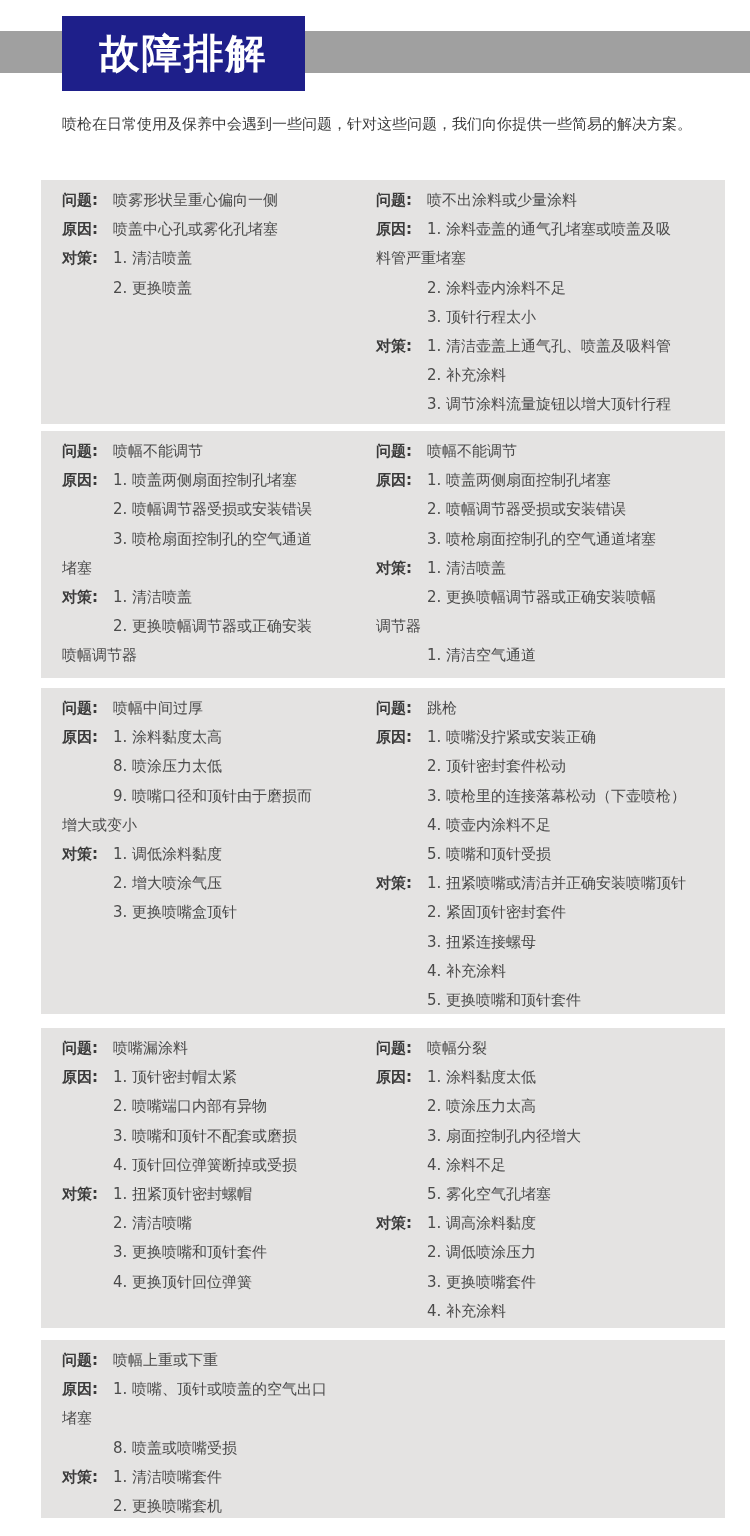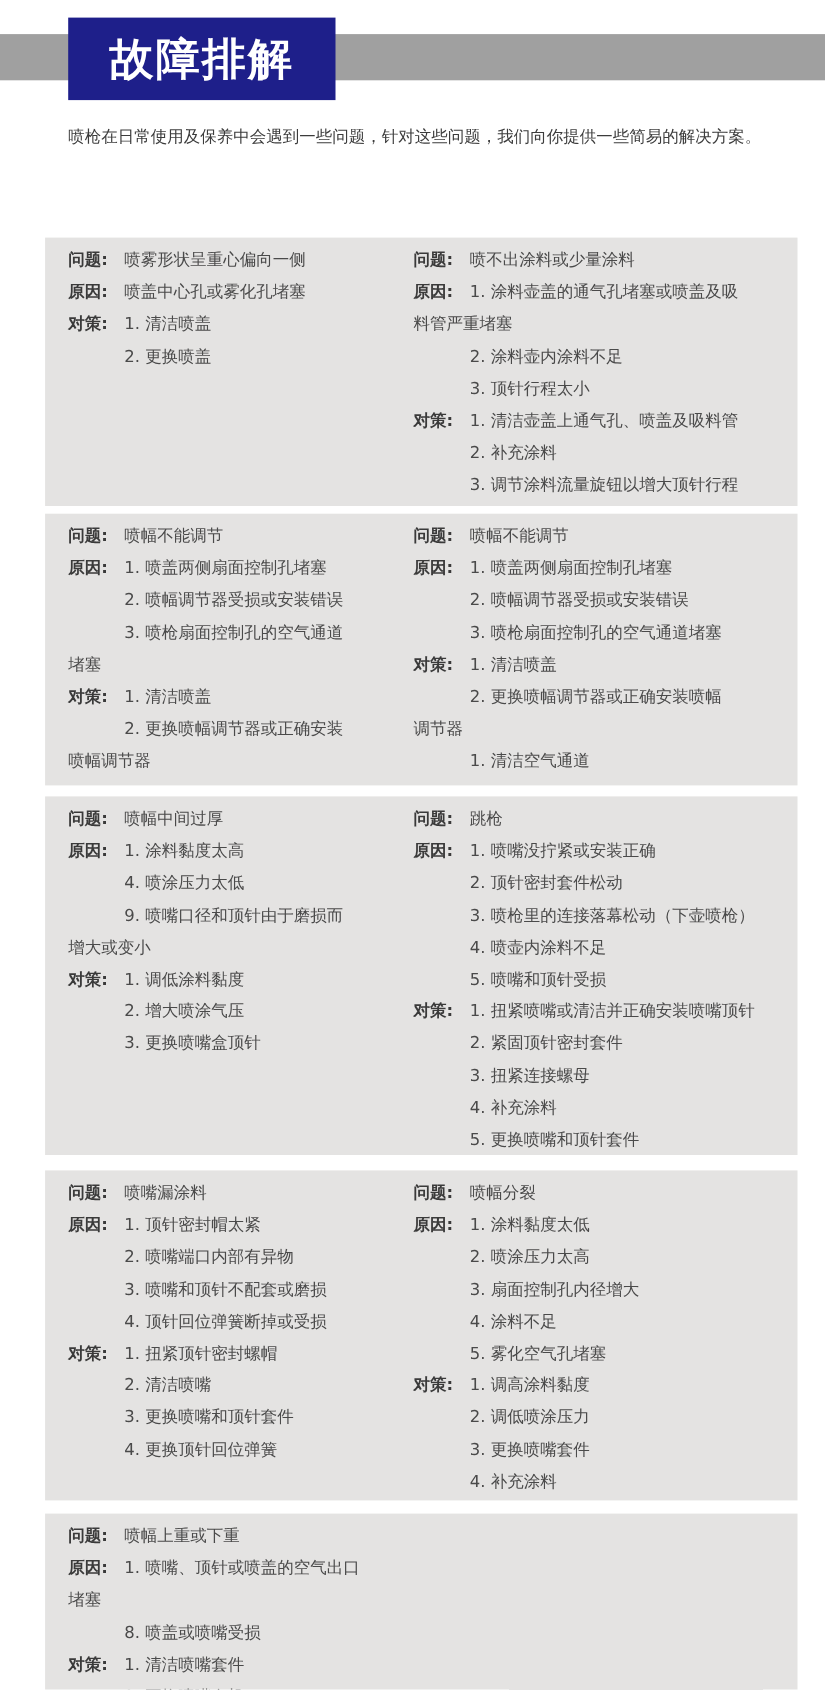--- a/index.html
+++ b/index.html
@@ -5,21 +5,21 @@
     * { margin: 0; padding: 0; box-sizing: border-box; }
     html, body { width: 750px; height: 1536px; background: #ffffff; overflow: hidden; }
     body { position: relative; font-family: "DejaVu Sans", "Liberation Sans", sans-serif; color: #4a4a4a; }
 
     .header-bar { position: absolute; left: 0; top: 31px; width: 750px; height: 42px; background: #a0a0a0; }
     .title-box { position: absolute; left: 62px; top: 16px; width: 243px; height: 75px; background: #1e1f8a;
       color: #ffffff; font-size: 40px; font-weight: bold; display: flex; align-items: center; justify-content: center; letter-spacing: 2px; }
 
     .intro { position: absolute; left: 62px; top: 110px; width: 660px; font-size: 15px; line-height: 29px; color: #3c3c3c; }
 
-    .panel { position: absolute; left: 41px; width: 684px; background: #e4e3e2; margin-top: 36px; }
+    .panel { position: absolute; left: 41px; width: 684px; background: #e4e3e2; }
     .col { position: absolute; top: 6px; font-size: 15px; line-height: 29.2px; color: #4a4a4a; }
     .col.left { left: 21px; width: 300px; }
     .col.right { left: 335px; width: 345px; }
     .line { white-space: nowrap; height: 29.2px; }
     .lbl { font-weight: bold; color: #3a3a3a; display: inline-block; width: 51px; }
     .ind { display: inline-block; width: 51px; }
   </style>
 </head>
 <body>
 
@@ -67,21 +67,21 @@
       <div class="line"><span class="ind"></span><span>2. 更换喷幅调节器或正确安装喷幅</span></div>
       <div class="line"><span>调节器</span></div>
       <div class="line"><span class="ind"></span><span>1. 清洁空气通道</span></div>
     </div>
 </div>
 
 <div class="panel" style="top:688px;height:326px;padding-left:44px;">
   <div class="col left">
       <div class="line"><span class="lbl">问题:</span><span>喷幅中间过厚</span></div>
       <div class="line"><span class="lbl">原因:</span><span>1. 涂料黏度太高</span></div>
-      <div class="line"><span class="ind"></span><span>4. 喷涂压力太低</span></div>
+      <div class="line"><span class="ind"></span><span>8. 喷涂压力太低</span></div>
       <div class="line"><span class="ind"></span><span>9. 喷嘴口径和顶针由于磨损而</span></div>
       <div class="line"><span>增大或变小</span></div>
       <div class="line"><span class="lbl">对策:</span><span>1. 调低涂料黏度</span></div>
       <div class="line"><span class="ind"></span><span>2. 增大喷涂气压</span></div>
       <div class="line"><span class="ind"></span><span>3. 更换喷嘴盒顶针</span></div>
     </div>
   <div class="col right">
       <div class="line"><span class="lbl">问题:</span><span>跳枪</span></div>
       <div class="line"><span class="lbl">原因:</span><span>1. 喷嘴没拧紧或安装正确</span></div>
       <div class="line"><span class="ind"></span><span>2. 顶针密封套件松动</span></div>

